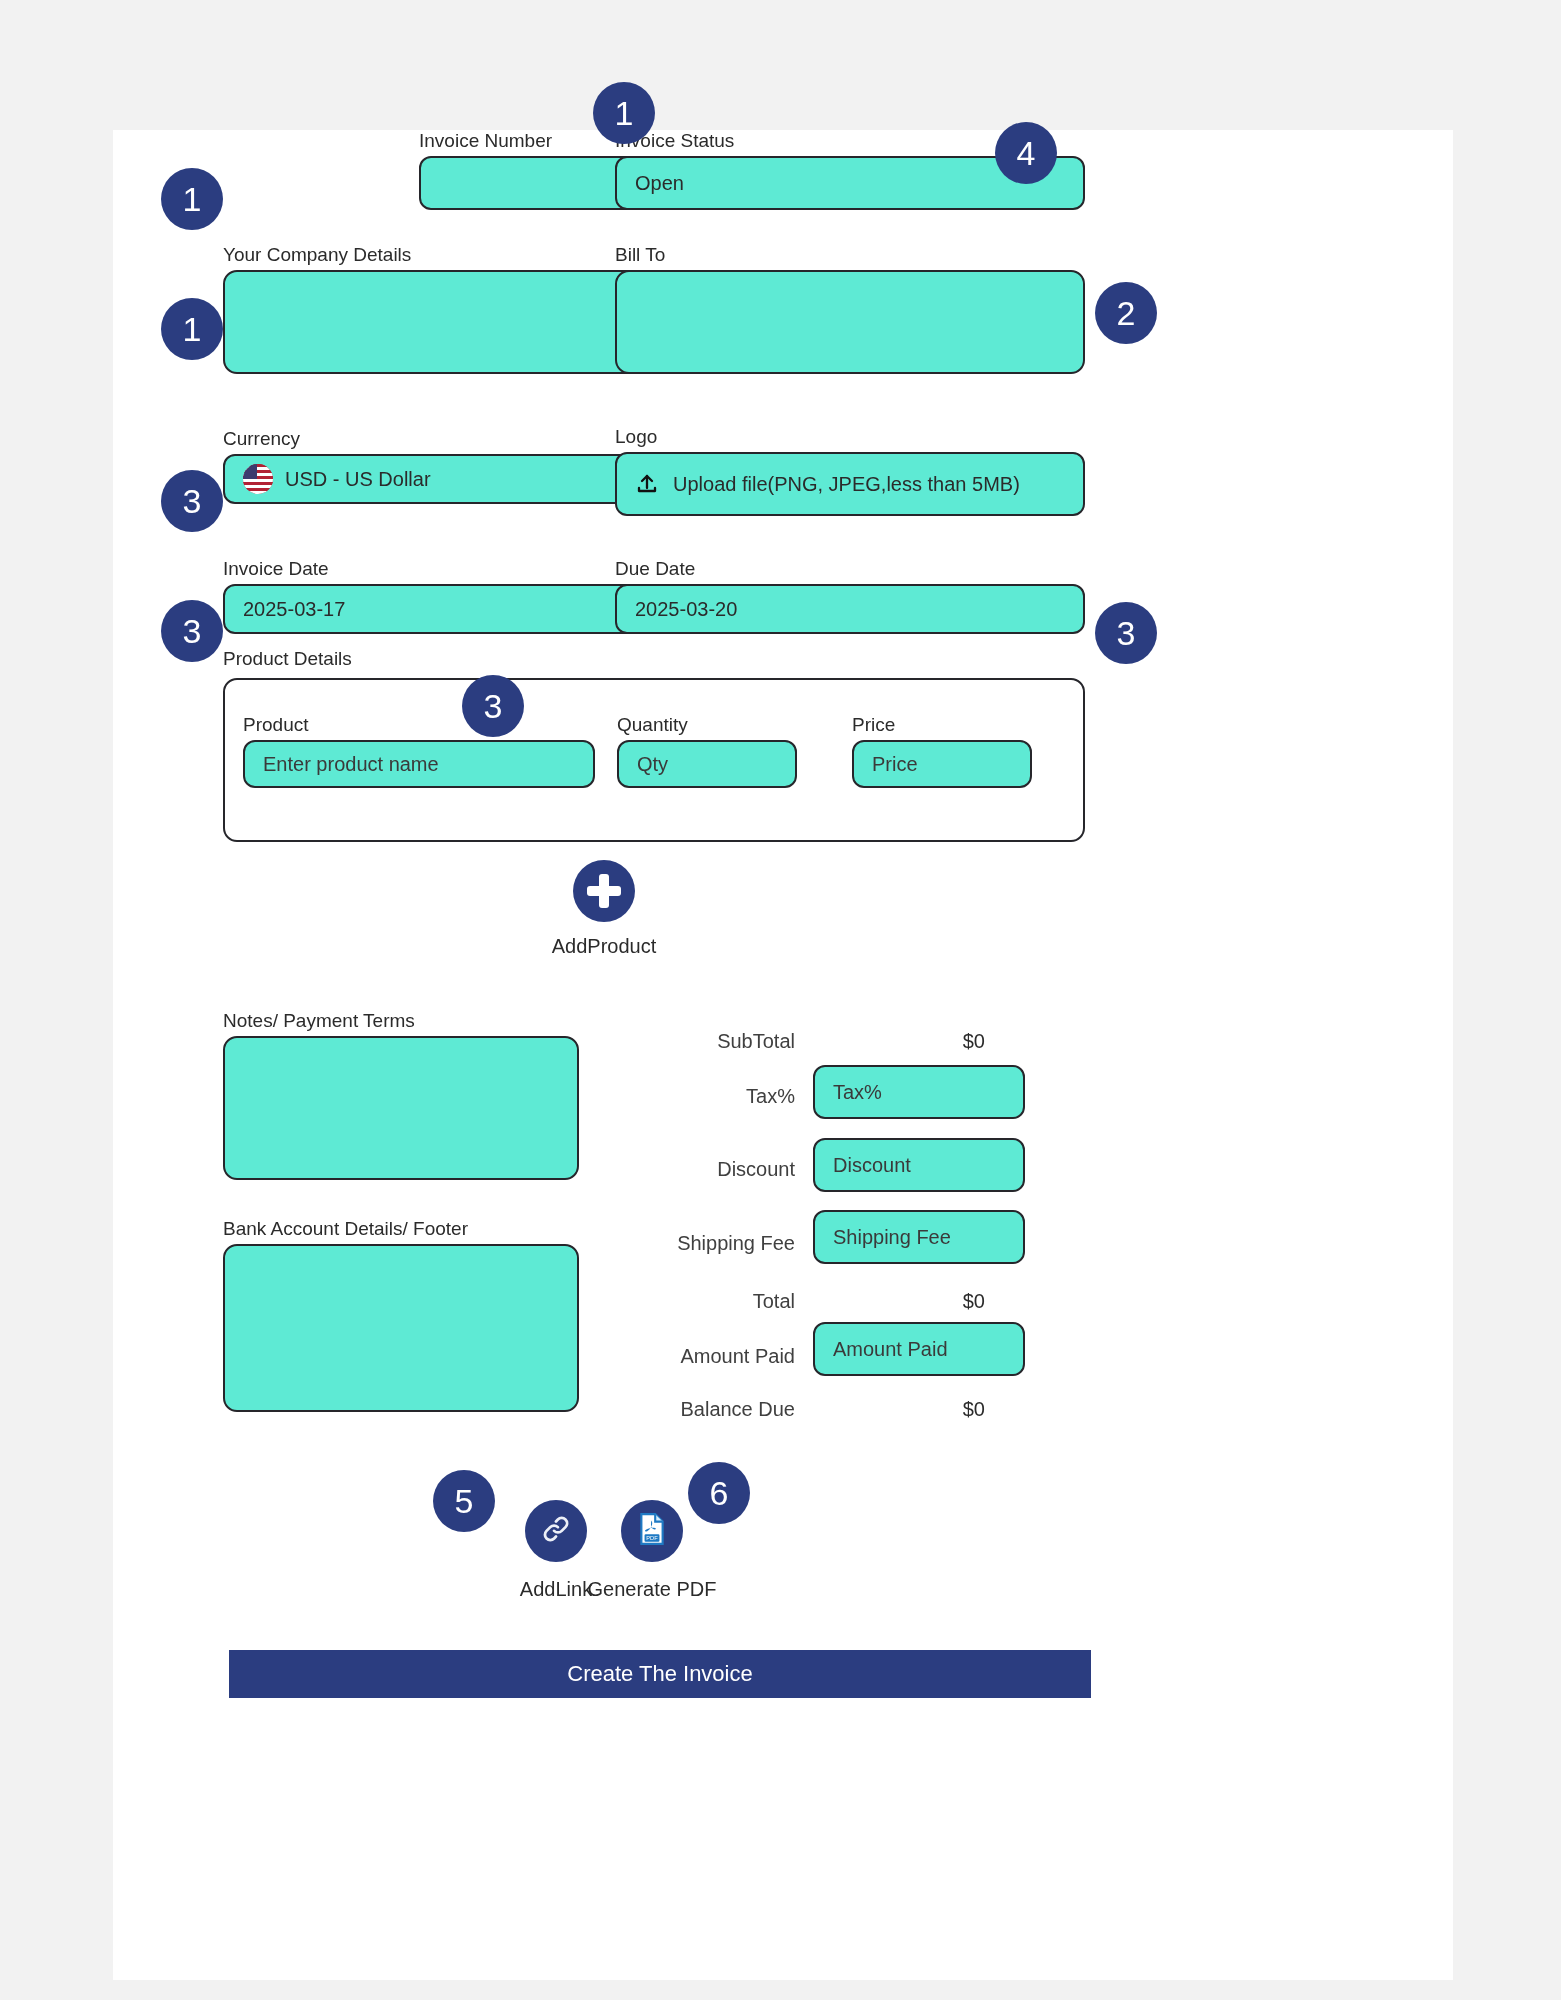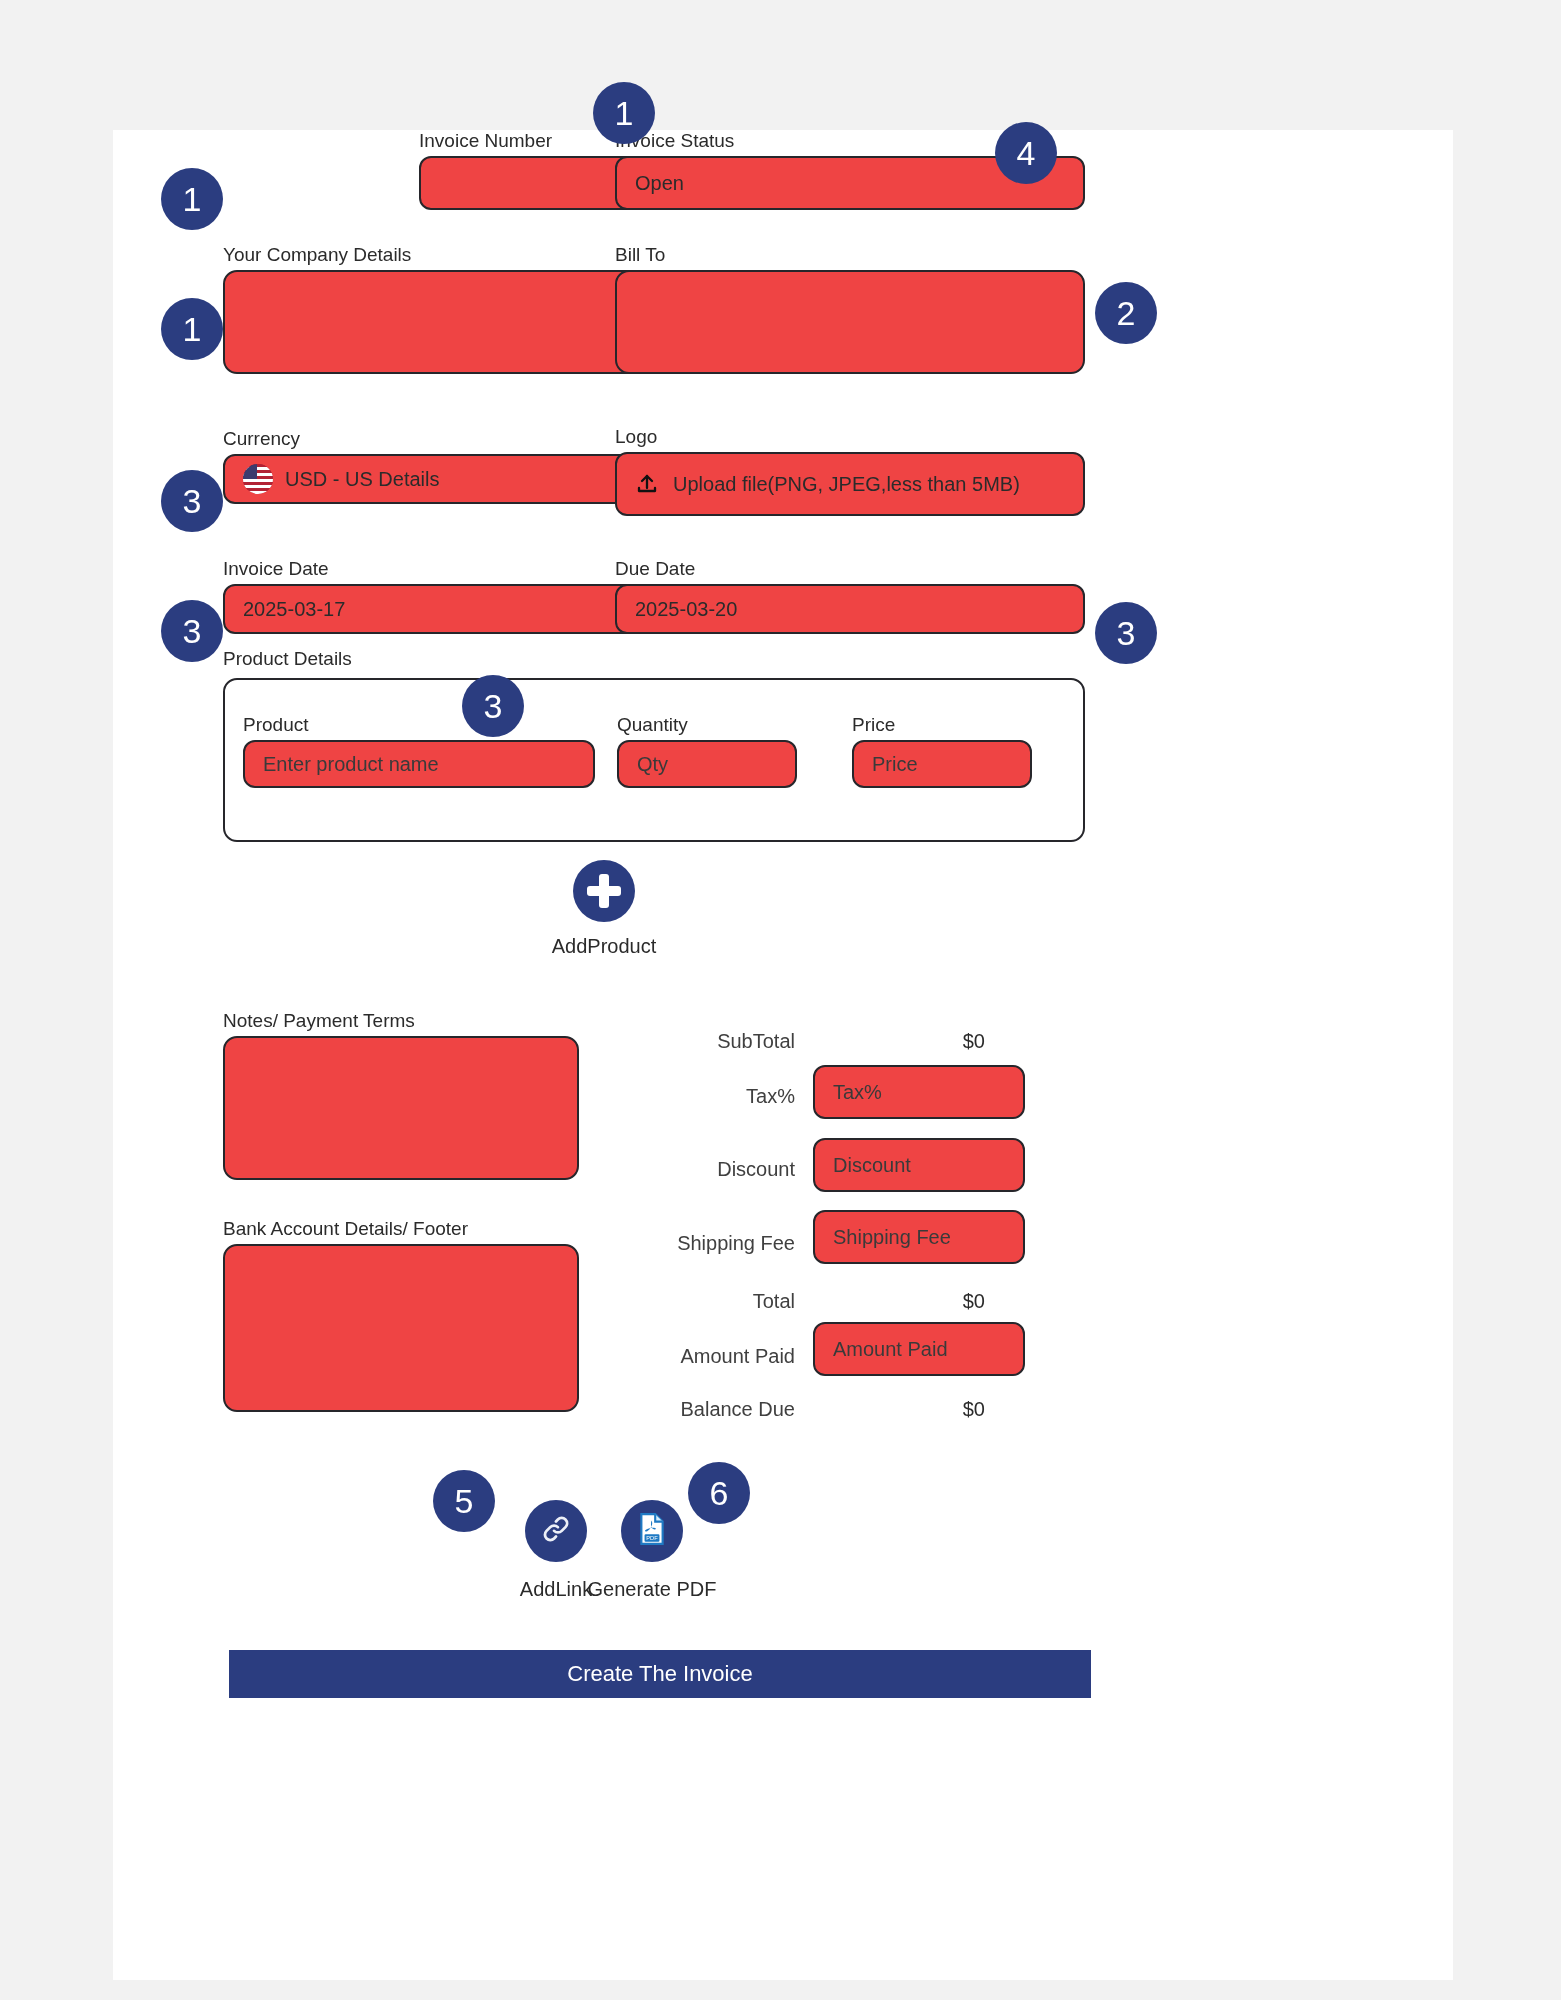--- a/index.html
+++ b/index.html
@@ -27,21 +27,21 @@
   .label {
     font-size: 19px;
     color: #2b2b2b;
     line-height: 22px;
     margin-bottom: 4px;
     white-space: nowrap;
   }
   .box {
     border: 2px solid #26262b;
     border-radius: 12px;
-    background: #ef4444;
+    background: #5eead4;
     display: flex;
     align-items: center;
     padding: 0 18px;
     font-size: 20px;
     color: #2b2b2b;
   }
   .box.empty { color: transparent; }
   .placeholder { color: #3a3a3a; font-size: 20px; }
 
   .field { position: absolute; }
@@ -161,21 +161,21 @@
 
   <div class="bubble" style="left:48px; top:340px;">3</div>
 
   <div class="field" style="left:110px; top:298px; width:418px;">
     <div class="label">Currency</div>
     <div class="box" style="height:50px;">
       <span class="flag">
         <span class="stripes"></span>
             <span class="canton"></span>
       </span>
-      <span>USD - US Details</span>
+      <span>USD - US Dollar</span>
     </div>
   </div>
 
   <div class="field" style="left:502px; top:296px; width:470px;">
     <div class="label">Logo</div>
     <div class="box" style="height:64px;">
       <span style="display:inline-flex;margin-right:14px;">
         <svg width="24" height="24" viewBox="0 0 24 24" fill="none" stroke="#111" stroke-width="2.3" stroke-linecap="round" stroke-linejoin="round">
           <path d="M12 16V4"></path>
               <path d="M7 9l5-5 5 5"></path>

